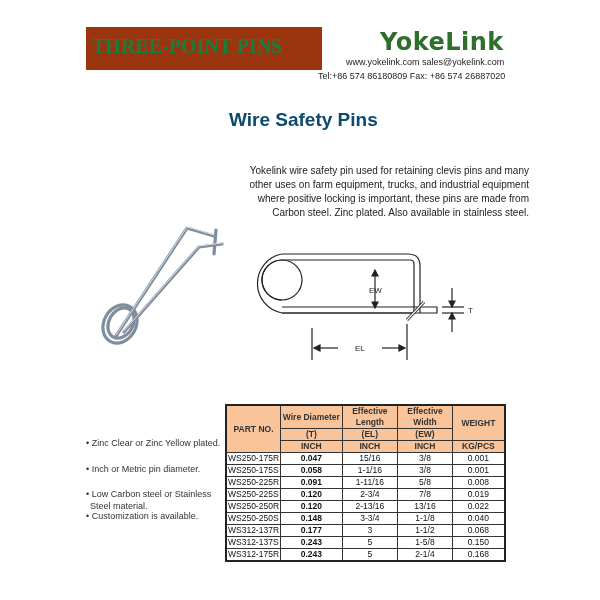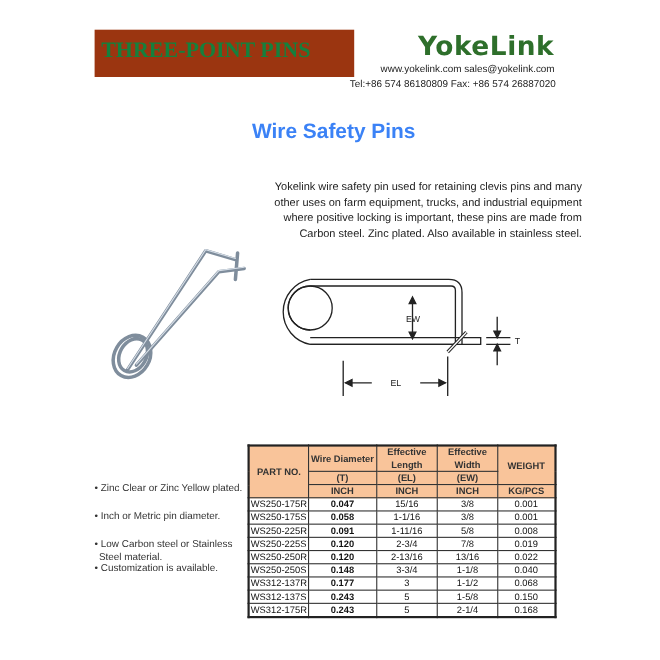--- a/index.html
+++ b/index.html
@@ -2,21 +2,21 @@
 <html><head>
 <meta charset="utf-8">
 <style>
   html, body { margin:0; padding:0; background:#ffffff; }
   body { width:600px; height:600px; position:relative; overflow:hidden; font-family:"Liberation Sans", sans-serif; color:#000; }
   .banner { position:absolute; left:86px; top:27px; width:236px; height:43px; background:#9b3510; }
   .banner-text { position:absolute; left:92px; top:35px; font-family:"Liberation Serif", serif; font-weight:bold; font-size:20px; color:#15803d; letter-spacing:0px; white-space:nowrap; }
   .logo { position:absolute; left:380px; top:29px; font-family:"DejaVu Sans", sans-serif; font-weight:bold; font-size:24px; color:#2e6f2b; letter-spacing:0.5px; white-space:nowrap; line-height:26px; }
   .contact1 { position:absolute; left:346px; top:57px; font-size:9px; color:#222; white-space:nowrap; }
   .contact2 { position:absolute; left:318px; top:71px; font-size:9px; color:#222; white-space:nowrap; }
-  .title { position:absolute; left:229px; top:109px; font-size:19px; font-weight:bold; color:#3b82f6; white-space:nowrap; }
+  .title { position:absolute; left:229px; top:109px; font-size:19px; font-weight:bold; color:#0c4a6e; white-space:nowrap; }
   .desc { position:absolute; left:229px; top:164px; width:300px; font-size:10px; line-height:14px; color:#222;text-align:right; }
   .photo { position:absolute; left:96px; top:214px; width:150px; height:150px; }
   .diagram { position:absolute; left:252px; top:250px; width:240px; height:110px; }
   .bullets { position:absolute; left:86px; top:437px; width:140px; font-size:9px; color:#333; }
   .bullet { position:absolute; left:0; white-space:nowrap; line-height:12px; }
   table.spec { position:absolute; left:225px; top:404px; width:281px; border-collapse:collapse; font-size:8.5px; }
   table.spec td { border:1px solid #333; text-align:center; padding:0; height:11px; line-height:11px; color:#111; }
   table.spec tr.h td { background:#f9c49a; font-weight:bold; color:#333; }
   table.spec td.pn { text-align:left; padding-left:1px; }
   table.spec td.b { font-weight:bold; }

